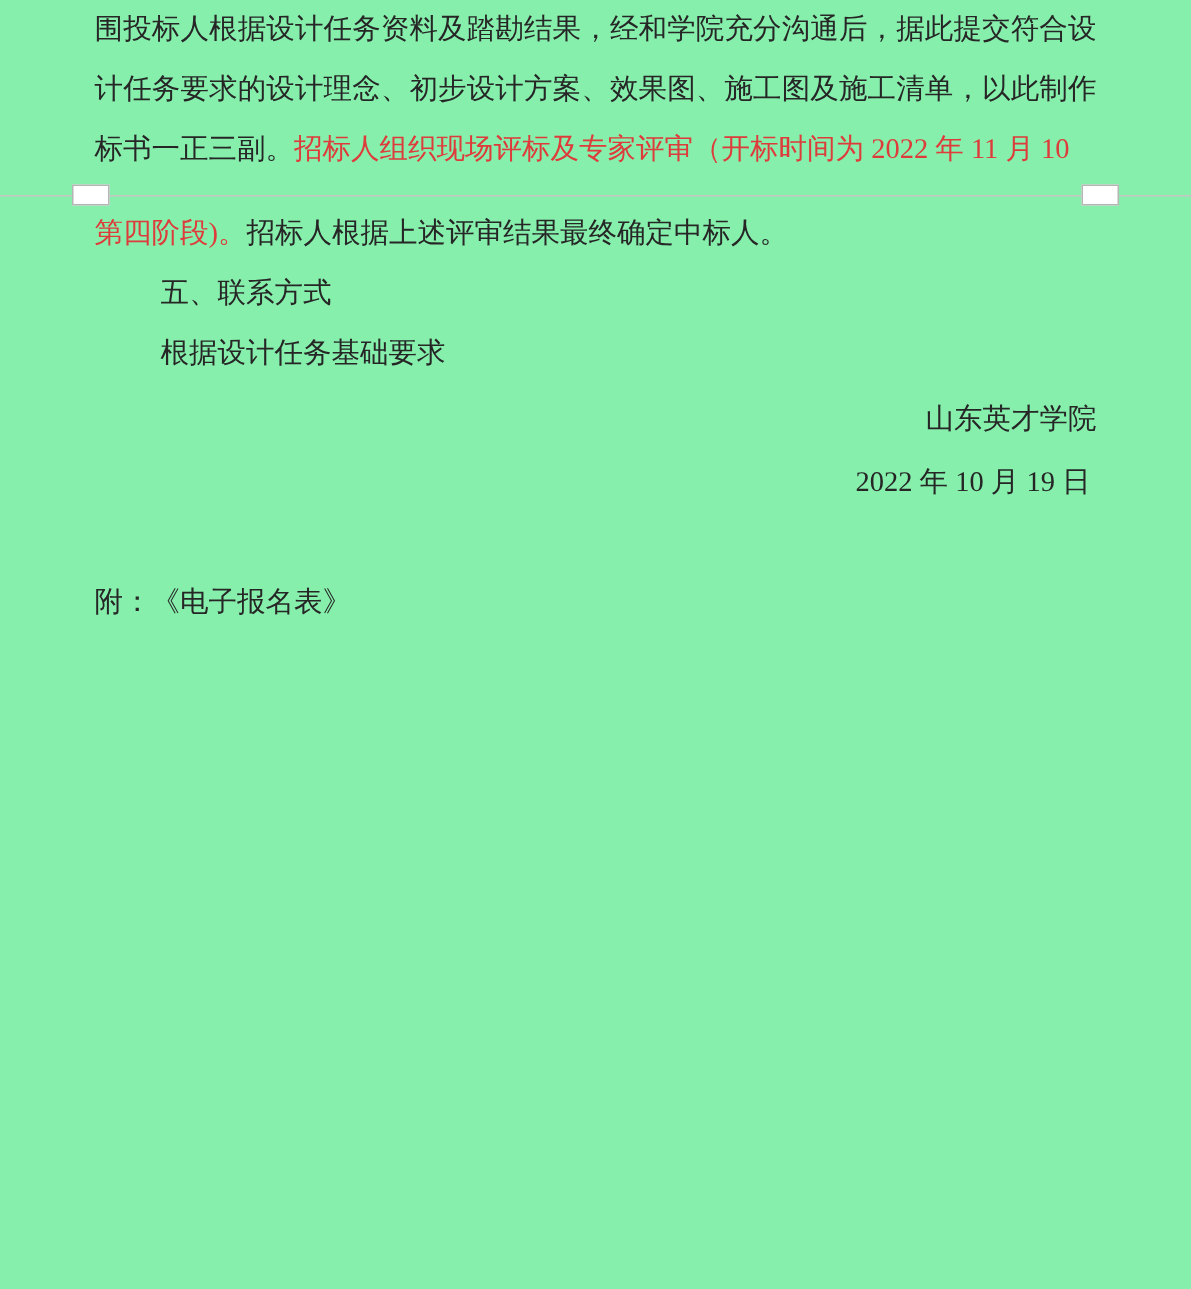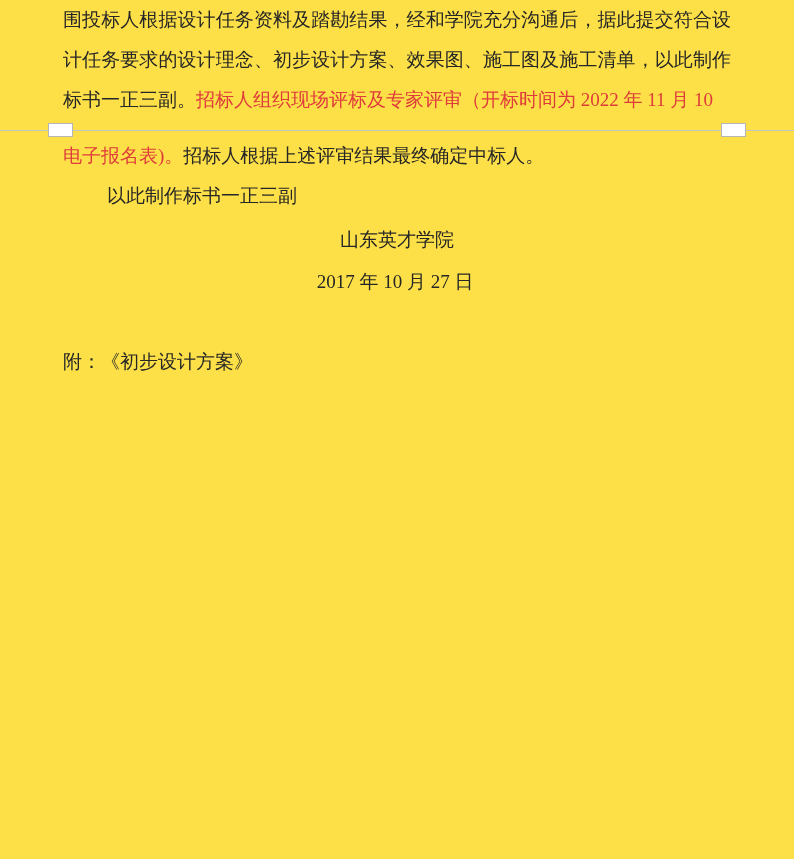--- a/index.html
+++ b/index.html
@@ -1,42 +1,42 @@
 <!DOCTYPE html>
 <html><head>
 <meta charset="utf-8">
 <style>
   * { margin: 0; padding: 0; box-sizing: border-box; }
   html, body { background: #ffffff; }
   .page {
     position: relative;
     width: 794px;
     height: 859px;
-    background: #fde047;
+    background: #86efac;
     overflow: hidden;
     font-family: "Liberation Serif", "DejaVu Serif", serif;
     color: #262626;
   }
   .content {
     position: absolute;
     left: 63px;
     top: 0;
     width: 668px;
     font-size: 19px;
     line-height: 40px;
   }
   .para {
     text-align: justify;
     word-break: break-all;
   }
   .indent { text-indent: 44px; }
   .red { color: #de3b3b; }
   .spacer-split { height: 16px; }
   .para-stage4 { margin-top: 12px; }
-  .right-line { text-align: center; }
+  .right-line { text-align: right; }
   .sig-org { margin-top: 4px; }
   .sig-date { margin-top: 2px; padding-right: 4px; }
   .attachment { margin-top: 40px; }
   
   .page-split-line {
     position: absolute;
     left: 0;
     top: 130px;
     width: 794px;
     height: 1px;
@@ -61,27 +61,28 @@
   <div class="page-split-line"></div>
   <div class="split-notch left"></div>
   <div class="split-notch right"></div>
 
   <div class="content">
 
     <p class="para"><span>围投标人根据设计任务资料及踏勘结果，经和学院充分沟通后，据此提交符合设计任务要求的设计理念、初步设计方案、效果图、施工图及施工清单，以此制作标书一正三副。</span><span class="red">招标人组织现场评标及专家评审（开标时间为 2022 年 11 月 10</span></p>
 
     <div class="spacer-split"></div>
 
-    <p class="para"><span class="red">电子报名表)。</span><span>招标人根据上述评审结果最终确定中标人。</span></p>
+    <p class="para"><span class="red">第四阶段)。</span><span>招标人根据上述评审结果最终确定中标人。</span></p>
 
 
+    <p class="para indent">五、联系方式</p>
 
-    <p class="para indent">以此制作标书一正三副</p>
+    <p class="para indent">根据设计任务基础要求</p>
 
 
     <p class="right-line sig-org">山东英才学院</p>
 
-    <p class="right-line sig-date">2017 年 10 月 27 日</p>
+    <p class="right-line sig-date">2022 年 10 月 19 日</p>
 
-    <p class="attachment">附：《初步设计方案》</p>
+    <p class="attachment">附：《电子报名表》</p>
 
   </div>
 </div>
 
 </body></html>

